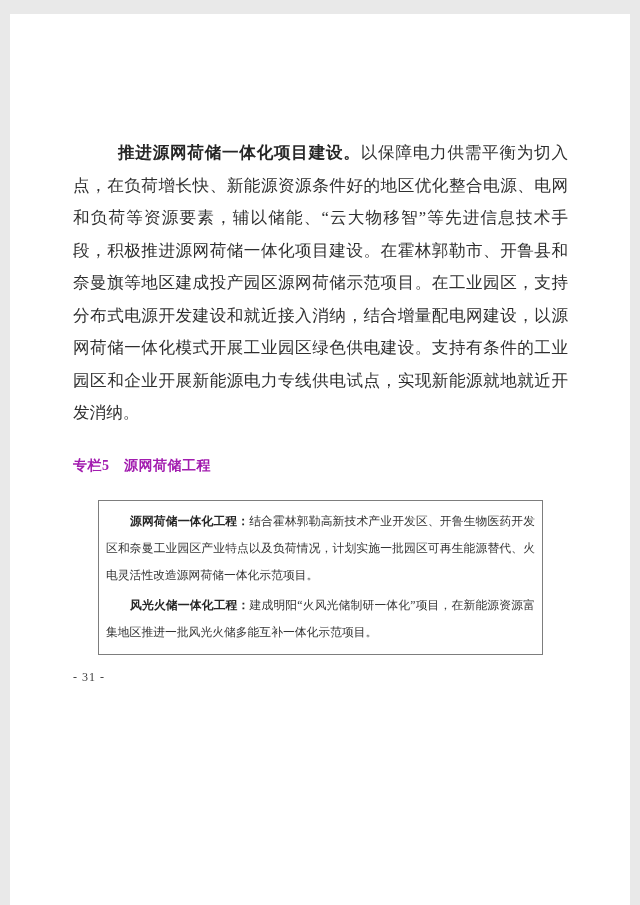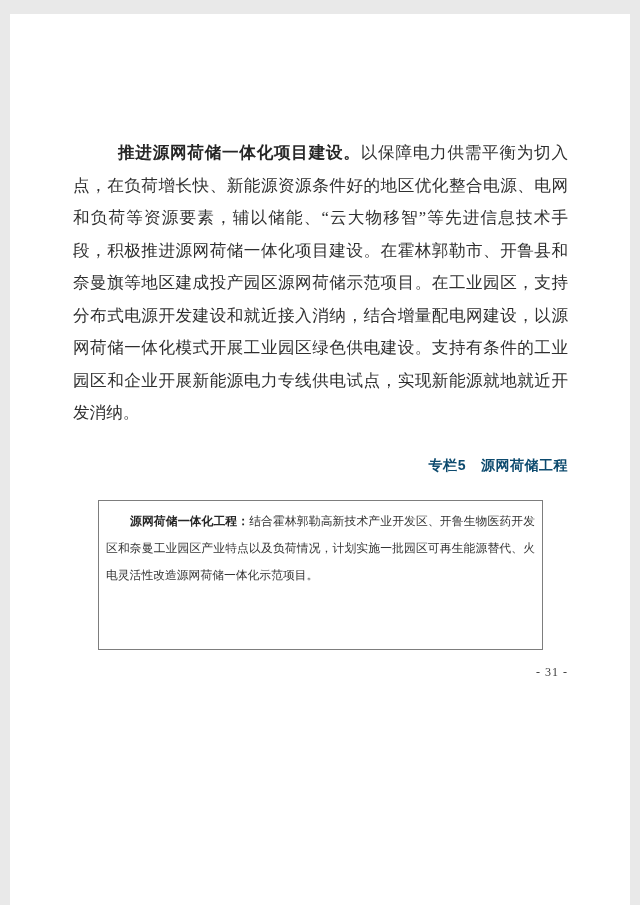--- a/index.html
+++ b/index.html
@@ -27,26 +27,26 @@
   .body-para + .body-para {
     margin-top: 13px;
   }
   .lead {
     font-weight: bold;
     font-family: "Liberation Sans", "DejaVu Sans", sans-serif;
     color: #262626;
   }
   .box-title {
     margin-top: 27px;
-    text-align: right;
+    text-align: left;
     font-size: 14px;
     line-height: 18px;
     font-weight: bold;
-    font-family: Liberation Mono, monospace;
-    color: #0c4a6e;
+    font-family: Liberation Serif, serif;
+    color: #a21caf;
     letter-spacing: 0.5px;
   }
   .column-box {
     margin: 25px auto 0 auto;
     width: 445px;
     min-height: 150px;
     border: 1px solid #7d7d7d;
     padding: 7px 7px 8px 7px;
     background: #ffffff;
   }
@@ -60,39 +60,40 @@
   .box-para + .box-para {
     margin-top: 3px;
   }
   .box-lead {
     font-weight: bold;
     font-family: "Liberation Sans", "DejaVu Sans", sans-serif;
     color: #262626;
   }
   .page-number {
     margin-top: 14px;
-    text-align: right;
+    text-align: left;
     font-size: 12px;
     line-height: 16px;
     color: #3a3a3a;
     letter-spacing: 1px;
   }
 </style>
 </head>
 <body>
 
 <div class="page">
   <div class="content">
 
     <p class="body-para"><span class="lead">推进源网荷储一体化项目建设。</span><span>以保障电力供需平衡为切入点，在负荷增长快、新能源资源条件好的地区优化整合电源、电网和负荷等资源要素，辅以储能、“云大物移智”等先进信息技术手段，积极推进源网荷储一体化项目建设。在霍林郭勒市、开鲁县和奈曼旗等地区建成投产园区源网荷储示范项目。在工业园区，支持分布式电源开发建设和就近接入消纳，结合增量配电网建设，以源网荷储一体化模式开展工业园区绿色供电建设。支持有条件的工业园区和企业开展新能源电力专线供电试点，实现新能源就地就近开发消纳。</span></p>
 
 
     <h3 class="box-title">专栏5　源网荷储工程</h3>
 
     <div class="column-box">
       <p class="box-para"><span class="box-lead">源网荷储一体化工程：</span><span>结合霍林郭勒高新技术产业开发区、开鲁生物医药开发区和奈曼工业园区产业特点以及负荷情况，计划实施一批园区可再生能源替代、火电灵活性改造源网荷储一体化示范项目。</span></p>
 
+      <p class="box-para"><span class="box-lead">风光火储一体化工程：</span><span>建成明阳“火风光储制研一体化”项目，在新能源资源富集地区推进一批风光火储多能互补一体化示范项目。</span></p>
     </div>
 
     <div class="page-number">- 31 -</div>
 
   </div>
 </div>
 
 </body></html>

